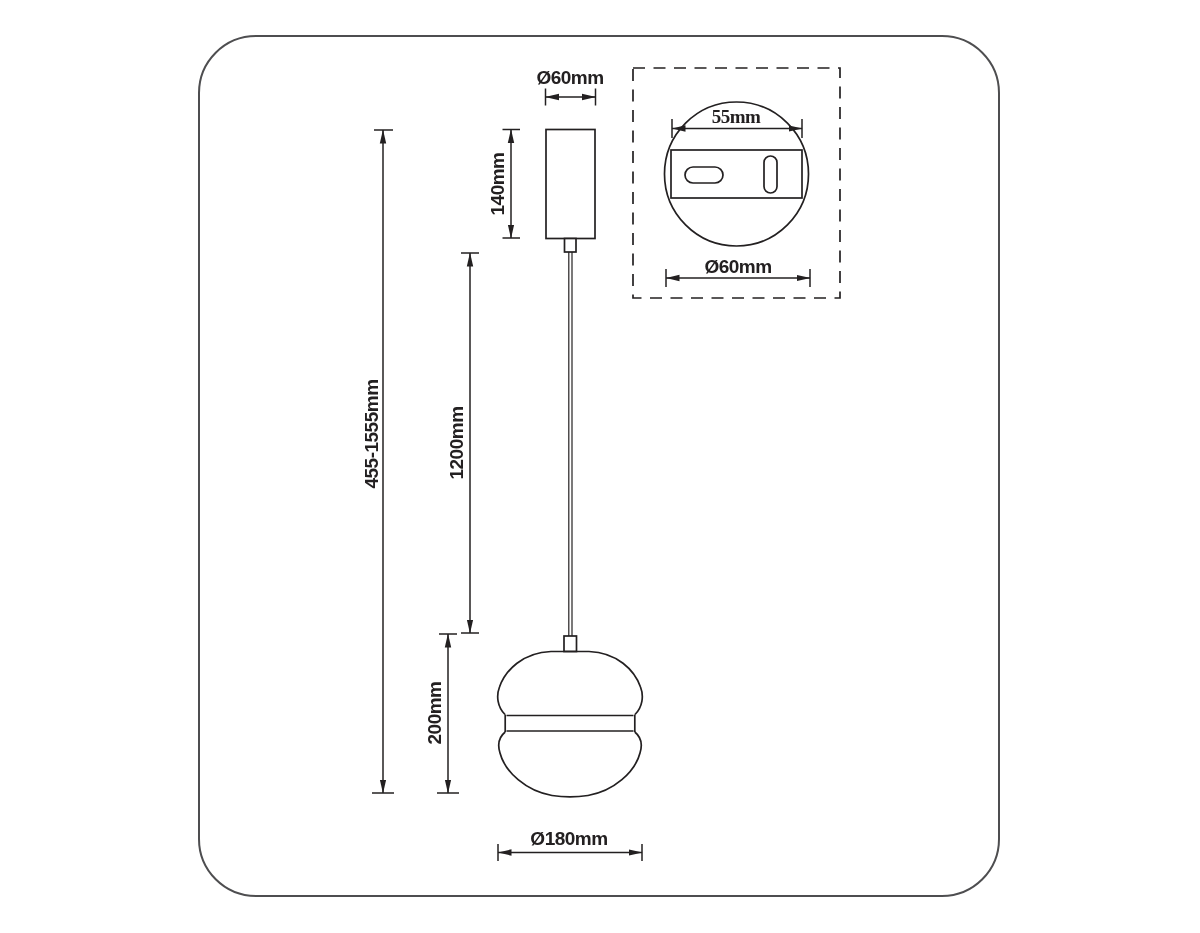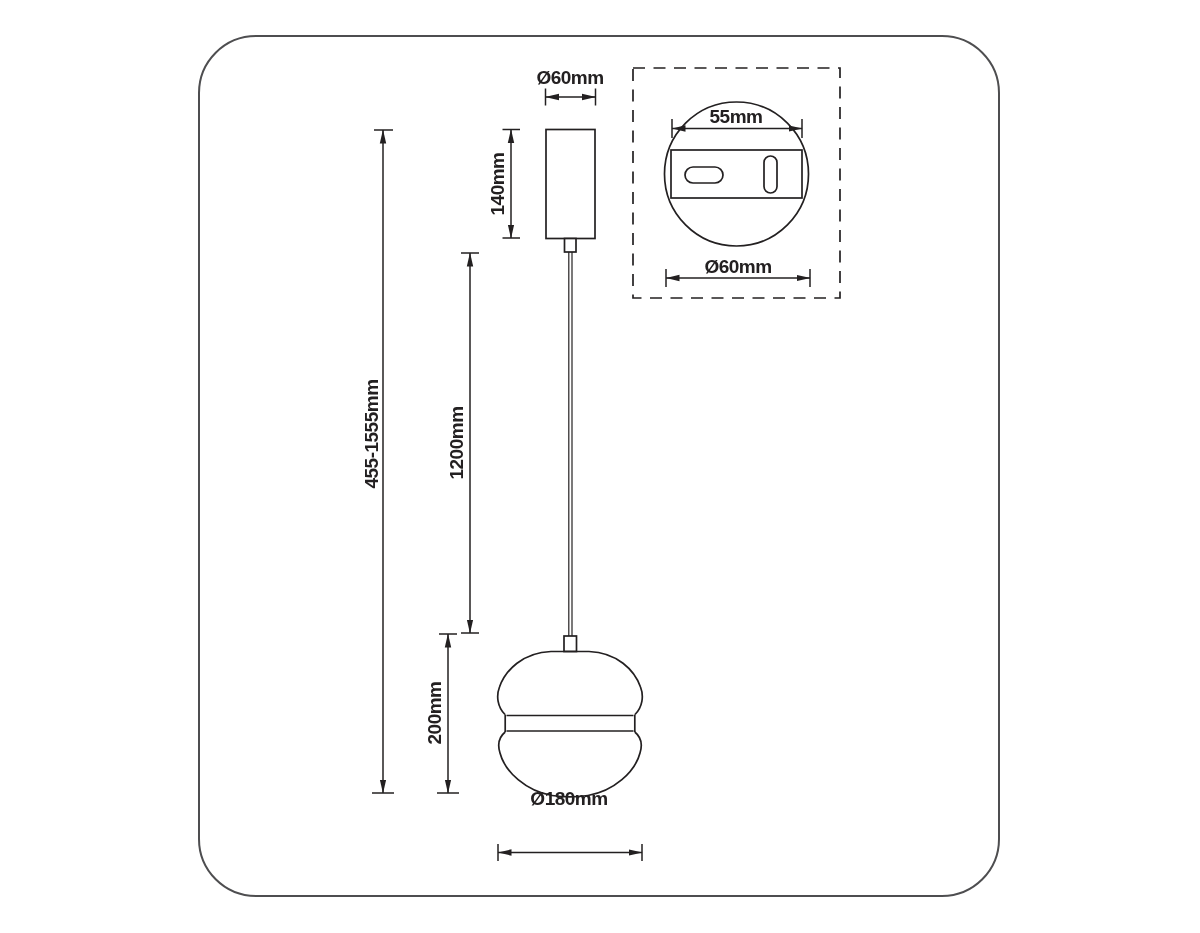--- a/index.html
+++ b/index.html
@@ -132,20 +132,20 @@
     <span class="dim-label" style="left:570px; top:77px;">Ø60mm</span>
 
     <span class="dim-label rot" style="left:497px; top:184px;">140mm</span>
 
     <span class="dim-label rot" style="left:456px; top:443px;">1200mm</span>
 
     <span class="dim-label rot" style="left:371px; top:434px;">455-1555mm</span>
 
     <span class="dim-label rot" style="left:434px; top:713px;">200mm</span>
 
-    <span class="dim-label" style="left:569px; top:798px;text-align:right;">Ø180mm</span>
+    <span class="dim-label" style="left:569px; top:838px;text-align:right;">Ø180mm</span>
 
-    <span class="dim-label" style="left:736px; top:116px;">55mm</span>
+    <span class="dim-label" style="left:736px; top:116px;font-family:Liberation Serif, serif;">55mm</span>
 
     <span class="dim-label" style="left:738px; top:266px;">Ø60mm</span>
   </div>
 
 </div>
 
 </body></html>

